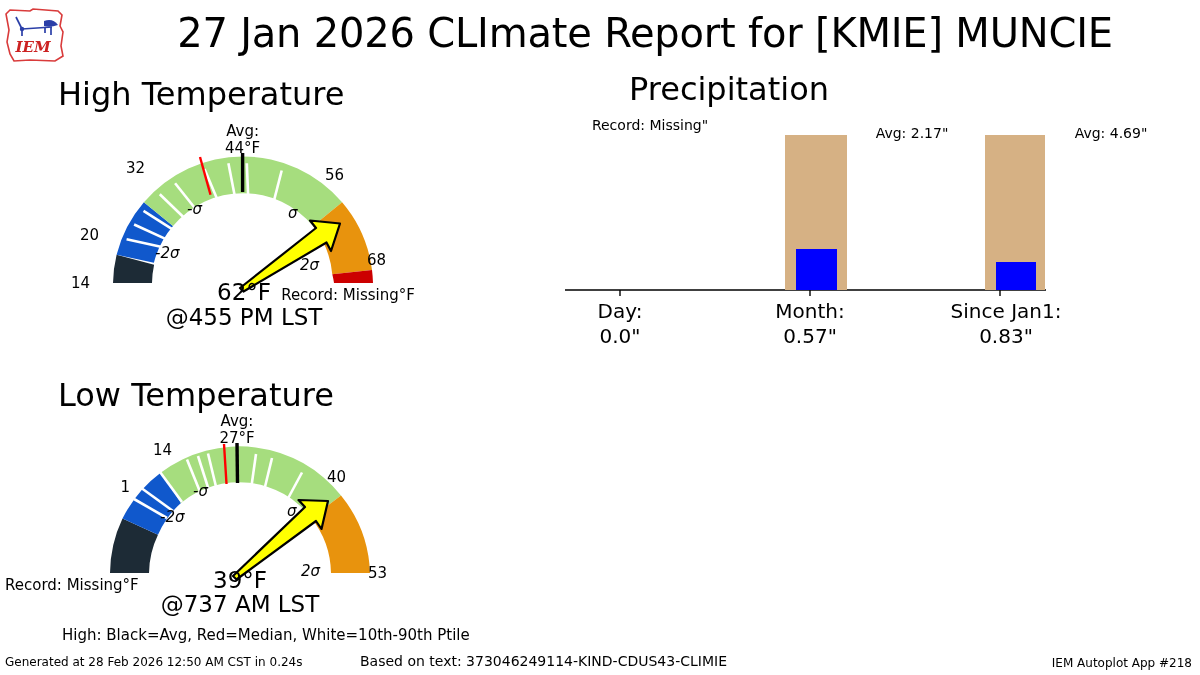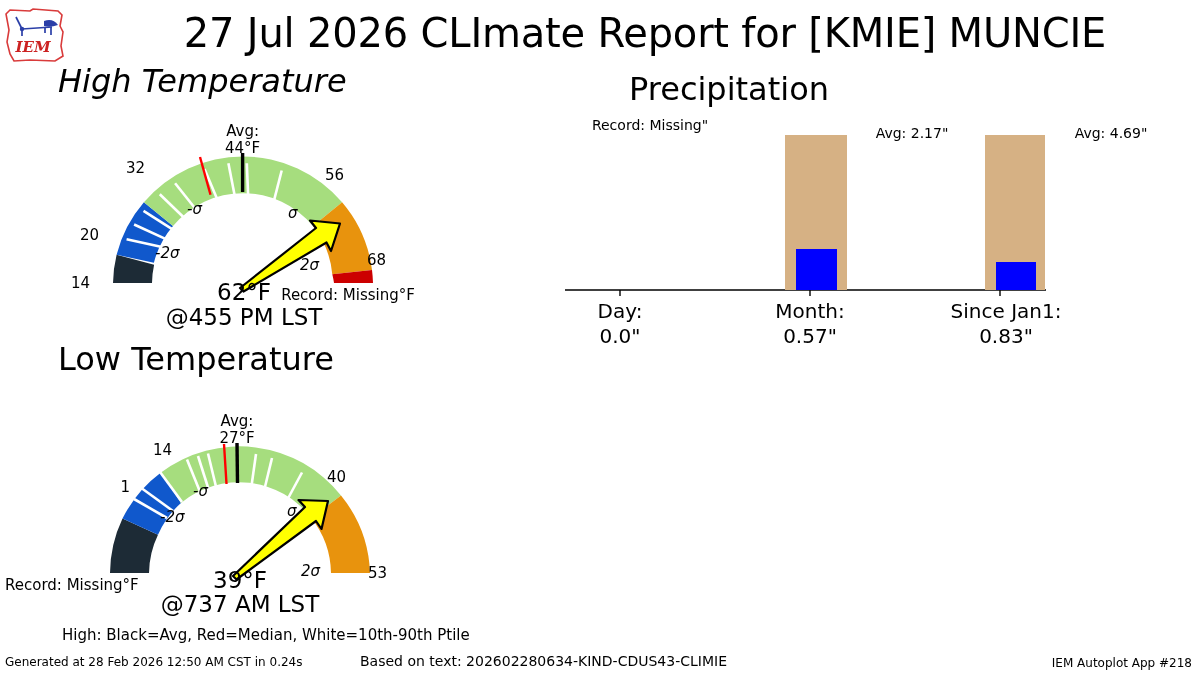--- a/index.html
+++ b/index.html
@@ -31,22 +31,22 @@
     white-space: nowrap;
     letter-spacing: -0.2px;
   }
 
   
   .panel-title {
     font-size: 32px;
     line-height: 38px;
     white-space: nowrap;
   }
-  #high-title { left: 58px; top: 62px; font-style: italic; }
-  #low-title  { left: 58px; top: 340px; }
+  #high-title { left: 58px; top: 75px; }
+  #low-title  { left: 58px; top: 376px; }
   #precip-title { left: 597px; top: 70px; margin-left: 32px; }
 
   
   .gauge-wrap { width: 520px; height: 230px; }
   #gauge-high { left: 0px; top: 110px; }
   #gauge-low  { left: -3px; top: 400px; }
   .gauge-svg { display: block; }
 
   .gauge-label {
     font-size: 15px;
@@ -121,21 +121,21 @@
       <line x1="22" y1="23" x2="22" y2="30"></line>
       <line x1="51" y1="21" x2="51" y2="29"></line>
       <line x1="45" y1="21" x2="45" y2="27"></line>
     </g>
     <path d="M44 15 Q53 12 58 19 Q50 22 44 20 Z" fill="#2b3fa8"></path>
     <circle cx="22" cy="23" r="2.2" fill="#2b3fa8"></circle>
     <text x="33" y="46" font-family="DejaVu Serif, serif" font-size="15" font-style="italic" font-weight="bold" fill="#cc2222" text-anchor="middle">IEM</text>
   </svg>
 </div>
 
-<div class="abs" id="main-title">27 Jul 2026 CLImate Report for [KMIE] MUNCIE</div>
+<div class="abs" id="main-title">27 Jan 2026 CLImate Report for [KMIE] MUNCIE</div>
 
 <div class="abs panel-title" id="high-title">High Temperature</div>
 
 <div class="abs gauge-wrap" id="gauge-high">
   <svg class="gauge-svg" width="520" height="230" viewBox="0 0 520 230">
     <g>
 
       <path d="M 113.0 173.0 A 130 130 0 0 1 116.6 144.7 L 154.1 154.8 A 91 91 0 0 0 152.0 173.0 Z" fill="#1d2b36"></path>
 
       <path d="M 116.6 144.7 A 130 130 0 0 1 143.9 92.3 L 173.0 116.0 A 91 91 0 0 0 153.9 152.7 Z" fill="#1058cc"></path>
@@ -271,14 +271,14 @@
     <text class="precip-tick-label" x="250" y="208">Month:</text>
     <text class="precip-tick-label" x="250" y="233">0.57"</text>
 
     <text class="precip-tick-label" x="446" y="208">Since Jan1:</text>
     <text class="precip-tick-label" x="446" y="233">0.83"</text>
   </svg>
 </div>
 
 <div class="abs" id="lines-note">High: Black=Avg, Red=Median, White=10th-90th Ptile</div>
 <div class="abs" id="footer-left">Generated at 28 Feb 2026 12:50 AM CST in 0.24s</div>
-<div class="abs" id="footer-center">Based on text: 202602280634-KIND-CDUS43-CLIMIE</div>
+<div class="abs" id="footer-center">Based on text: 373046249114-KIND-CDUS43-CLIMIE</div>
 <div class="abs" id="footer-right">IEM Autoplot App #218</div>
 
 </body></html>

